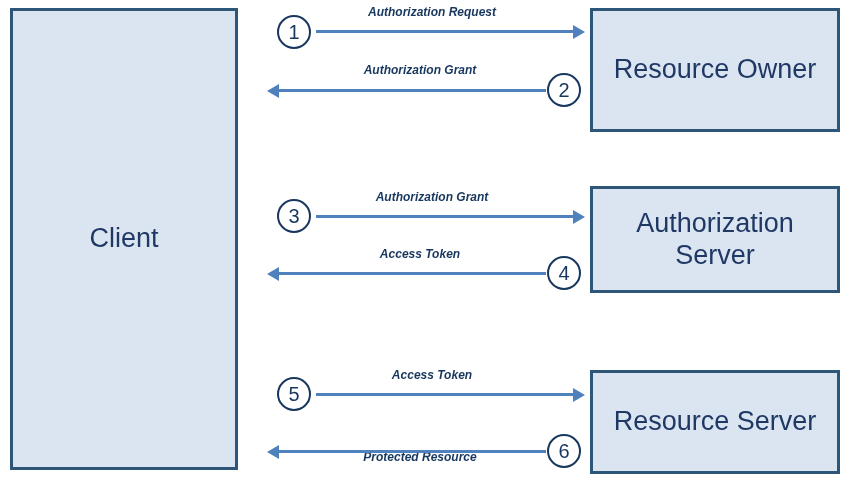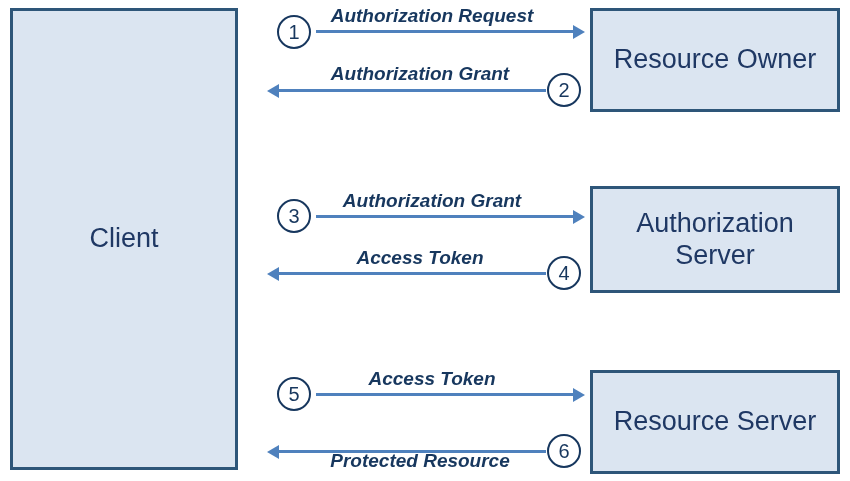--- a/index.html
+++ b/index.html
@@ -18,21 +18,21 @@
     box-sizing: border-box;
     display: flex;
     align-items: center;
     justify-content: center;
     text-align: center;
     color: #1f3864;
     font-size: 27px;
     line-height: 1.15;
   }
   .client-box { left: 10px;  top: 8px;   width: 228px; height: 462px; }
-  .ro-box     { left: 590px; top: 8px;   width: 250px; height: 104px; }
+  .ro-box     { left: 590px; top: 8px;   width: 250px; height: 124px; }
   .as-box     { left: 590px; top: 186px; width: 250px; height: 107px; padding: 0 30px; }
   .rs-box     { left: 590px; top: 370px; width: 250px; height: 104px; }
 
   .circle {
     position: absolute;
     width: 34px;
     height: 34px;
     box-sizing: border-box;
     border: 2.5px solid #17375e;
     border-radius: 50%;
@@ -42,21 +42,21 @@
     justify-content: center;
     font-size: 20px;
     color: #17375e;
     z-index: 2;
   }
   .flow-label {
     position: absolute;
     transform: translateX(-50%);
     font-style: italic;
     font-weight: bold;
-    font-size: 19px;
+    font-size: 12px;
     color: #17375e;
     white-space: nowrap;
   }
   .arrow {
     position: absolute;
     height: 3px;
     background: #4f81bd;
   }
   .arrow::after {
     content: "";

